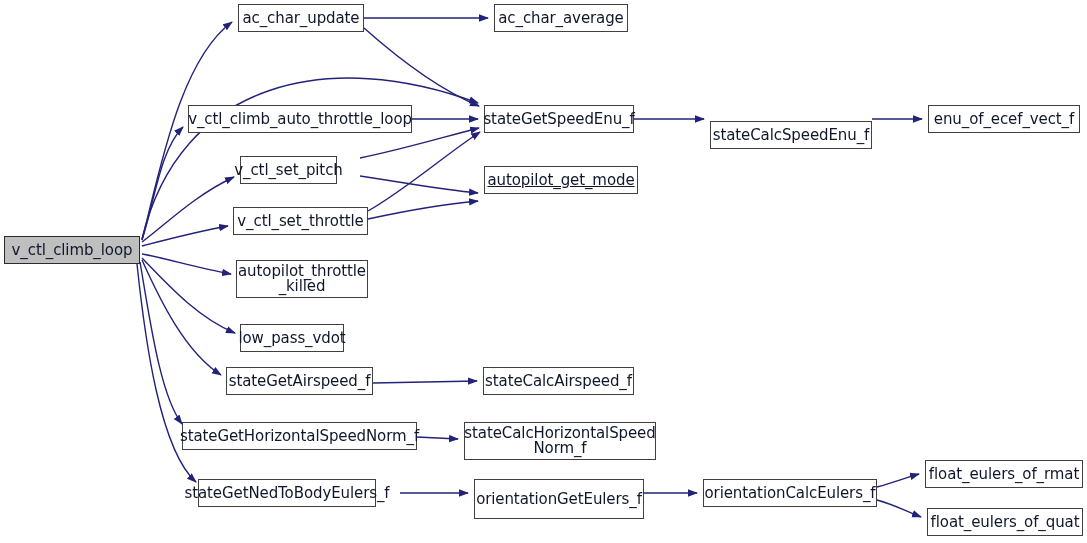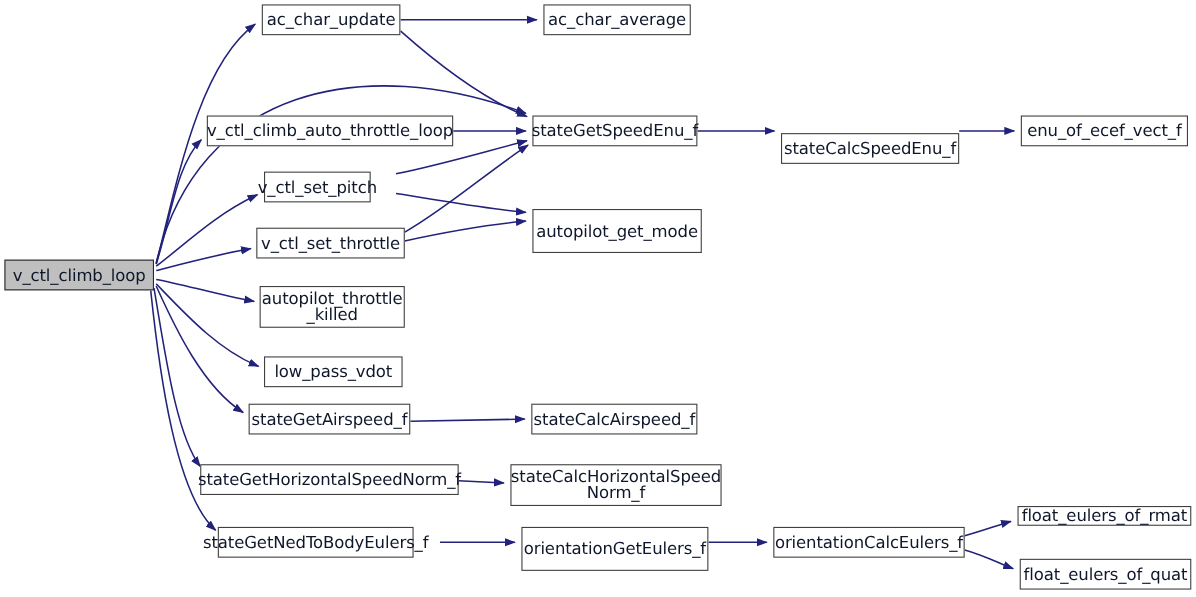--- a/index.html
+++ b/index.html
@@ -86,28 +86,28 @@
 
   <div id="nodes-group">
       <div class="node root" style="left: 4px; top: 236px; width: 136px; height: 28px;"><div><span class="label-line">v_ctl_climb_loop</span></div></div>
       <div class="node" style="left: 238px; top: 4px; width: 126px; height: 28px;"><div><span class="label-line">ac_char_update</span></div></div>
       <div class="node" style="left: 494px; top: 4px; width: 134px; height: 28px;"><div><span class="label-line">ac_char_average</span></div></div>
       <div class="node" style="left: 188px; top: 105px; width: 224px; height: 28px;"><div><span class="label-line">v_ctl_climb_auto_throttle_loop</span></div></div>
       <div class="node" style="left: 484px; top: 105px; width: 150px; height: 28px;"><div><span class="label-line">stateGetSpeedEnu_f</span></div></div>
       <div class="node" style="left: 710px; top: 105px; width: 162px; height: 28px; margin-top: 16px;"><div><span class="label-line">stateCalcSpeedEnu_f</span></div></div>
       <div class="node" style="left: 928px; top: 105px; width: 152px; height: 28px;"><div><span class="label-line">enu_of_ecef_vect_f</span></div></div>
       <div class="node" style="left: 240px; top: 156px; width: 97px; height: 28px;"><div><span class="label-line">v_ctl_set_pitch</span></div></div>
-      <div class="node" style="left: 484px; top: 190px; width: 154px; height: 40px;"><div><span class="label-line">autopilot_get_mode</span></div></div>
+      <div class="node" style="left: 484px; top: 166px; width: 154px; height: 28px; text-decoration: underline;"><div><span class="label-line">autopilot_get_mode</span></div></div>
       <div class="node" style="left: 233px; top: 207px; width: 135px; height: 28px;"><div><span class="label-line">v_ctl_set_throttle</span></div></div>
       <div class="node" style="left: 236px; top: 260px; width: 132px; height: 38px;"><div><span class="label-line">autopilot_throttle</span><span class="label-line">_killed</span></div></div>
-      <div class="node" style="left: 240px; top: 324px; width: 126px; height: 28px;"><div><span class="label-line">low_pass_vdot</span></div></div>
+      <div class="node" style="left: 240px; top: 324px; width: 104px; height: 28px;"><div><span class="label-line">low_pass_vdot</span></div></div>
       <div class="node" style="left: 226px; top: 367px; width: 147px; height: 28px;"><div><span class="label-line">stateGetAirspeed_f</span></div></div>
       <div class="node" style="left: 483px; top: 367px; width: 151px; height: 28px; justify-content: center;"><div><span class="label-line">stateCalcAirspeed_f</span></div></div>
       <div class="node" style="left: 182px; top: 422px; width: 235px; height: 28px;"><div><span class="label-line">stateGetHorizontalSpeedNorm_f</span></div></div>
       <div class="node" style="left: 464px; top: 422px; width: 192px; height: 38px; align-items: center;"><div><span class="label-line">stateCalcHorizontalSpeed</span><span class="label-line">Norm_f</span></div></div>
       <div class="node" style="left: 198px; top: 479px; width: 178px; height: 28px;"><div><span class="label-line">stateGetNedToBodyEulers_f</span></div></div>
       <div class="node" style="left: 474px; top: 479px; width: 170px; height: 40px;"><div><span class="label-line">orientationGetEulers_f</span></div></div>
       <div class="node" style="left: 703px; top: 479px; width: 174px; height: 28px;"><div><span class="label-line">orientationCalcEulers_f</span></div></div>
-      <div class="node" style="left: 925px; top: 460px; width: 158px; height: 18px;"><div><span class="label-line">float_eulers_of_rmat</span></div></div>
+      <div class="node" style="left: 925px; top: 460px; width: 158px; height: 28px;"><div><span class="label-line">float_eulers_of_rmat</span></div></div>
       <div class="node" style="left: 927px; top: 508px; width: 156px; height: 28px;"><div><span class="label-line">float_eulers_of_quat</span></div></div>
     </div>
 
 </div>
 
 </body></html>

